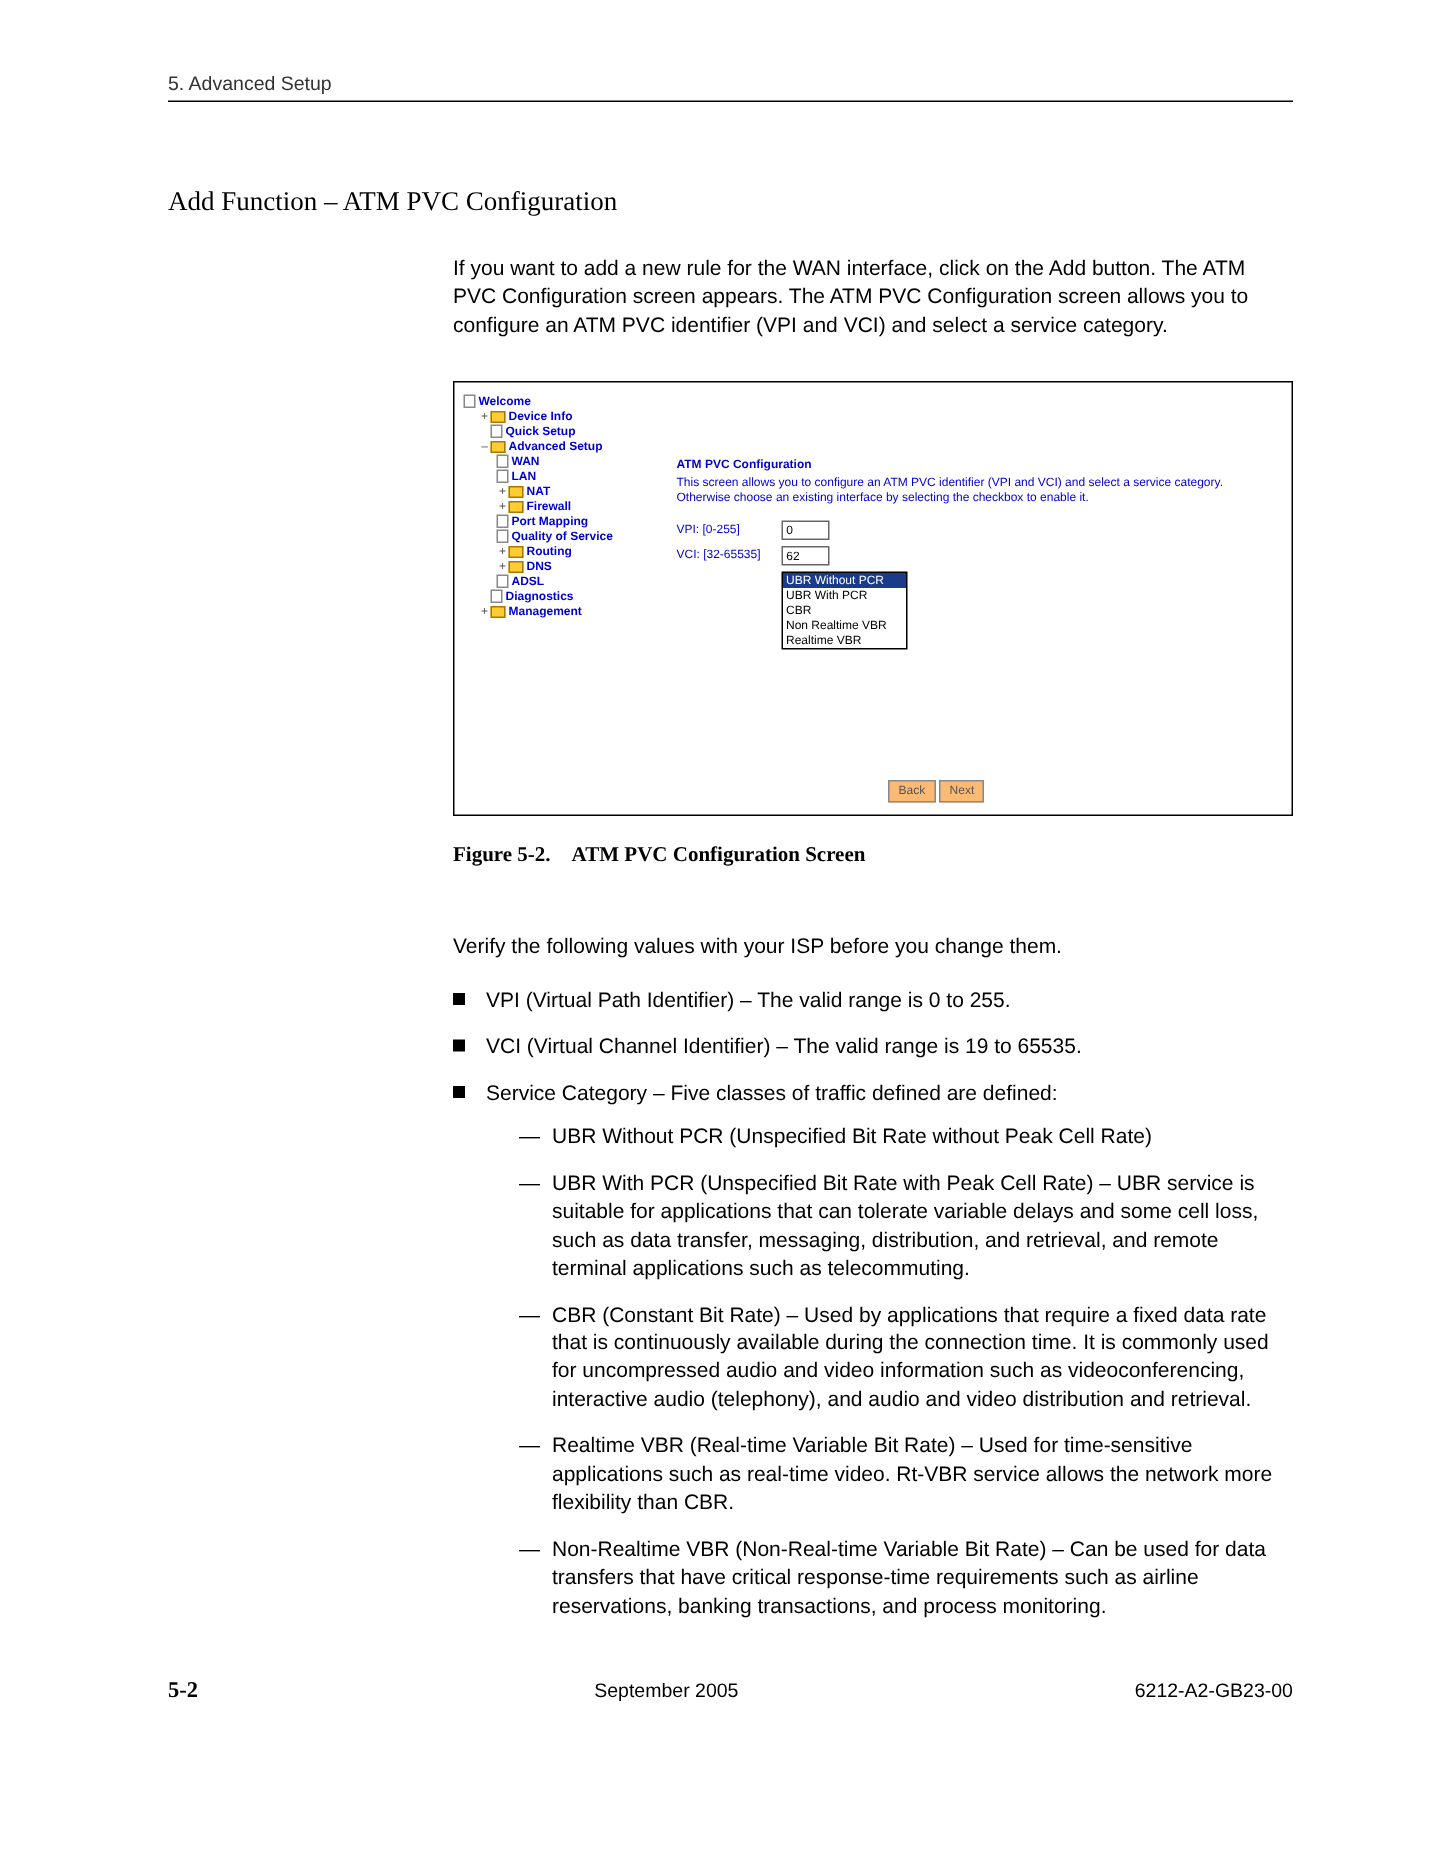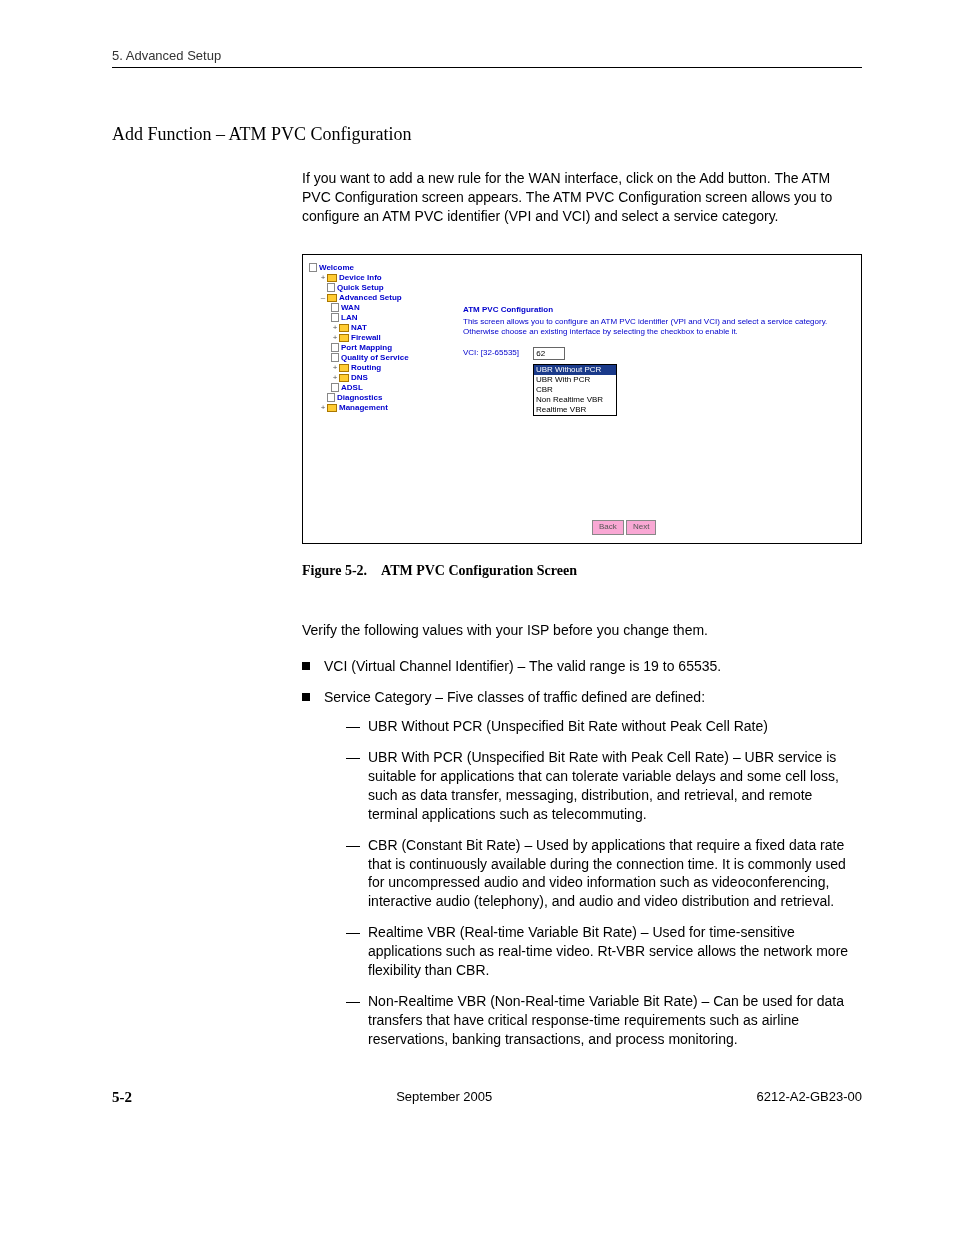--- a/index.html
+++ b/index.html
@@ -77,21 +77,21 @@
   .ss-sidebar .page-icon {
     display:inline-block;
     width:6px; height:7px;
     background:#fff;
     border:1px solid #888;
     vertical-align:middle;
     margin-right:2px;
   }
   .ss-main {
     position: absolute;
-    left: 160px;
+    left: 148px;
     top: 50px;
     width: 390px;
     font-family: Arial, sans-serif;
     font-size: 8px;
     color: #0000cc;
   }
   .ss-main .ss-title {
     font-weight: bold;
     margin-bottom: 2px;
   }
@@ -165,21 +165,21 @@
   .ss-buttons {
     position: absolute;
     bottom: 8px;
     left: 50%;
     transform: translateX(10px);
     font-size: 8px;
   }
   .ss-buttons .btn {
     display: inline-block;
     border: 1px solid #888;
-    background: #f9a8d4;
+    background: #fdba74;
     color: #555;
     padding: 1px 6px;
     font-family: Arial;
     font-size: 8px;
   }
   .figure-caption {
     font-family: "Times New Roman", serif;
     font-weight: bold;
     font-size: 14px;
     margin-bottom: 40px;
@@ -259,20 +259,24 @@
       <div class="tree-item lv2"><span class="page-icon"></span><span>ADSL</span></div>
       <div class="tree-item lv1"><span class="bullet"> </span><span class="page-icon"></span><span>Diagnostics</span></div>
       <div class="tree-item lv1"><span class="bullet">+</span><span class="folder-icon"></span><span>Management</span></div>
     </div>
 
     <div class="ss-main">
       <div class="ss-title">ATM PVC Configuration</div>
       <div class="ss-help">This screen allows you to configure an ATM PVC identifier (VPI and VCI) and select a service category. Otherwise choose an existing interface by selecting the checkbox to enable it.</div>
 
       <div class="ss-row">
+        <span class="ss-label">VPI: [0-255]</span>
+        <span class="ss-input">0</span>
+      </div>
+      <div class="ss-row">
         <span class="ss-label">VCI: [32-65535]</span>
         <span class="ss-input">62</span>
       </div>
       <div class="ss-dropdown">
         <div class="sel">UBR Without PCR</div>
         <div>UBR With PCR</div>
         <div>CBR</div>
         <div>Non Realtime VBR</div>
         <div>Realtime VBR</div>
       </div>
@@ -284,20 +288,21 @@
     </div>
   </div>
 
   <div class="figure-caption">
     <span>Figure 5-2.</span>&nbsp;&nbsp;&nbsp;&nbsp;<span>ATM PVC Configuration Screen</span>
   </div>
 
   <div class="verify-line">Verify the following values with your ISP before you change them.</div>
 
   <ul class="bullets">
+    <li>VPI (Virtual Path Identifier) – The valid range is 0 to 255.</li>
     <li>VCI  (Virtual Channel Identifier) – The valid range is 19 to 65535.</li>
     <li>
       <span>Service Category – Five classes of traffic defined are defined:</span>
       <ul class="dashes">
         <li>UBR Without PCR (Unspecified Bit Rate without Peak Cell Rate)</li>
         <li>UBR With PCR (Unspecified Bit Rate with Peak Cell Rate) – UBR service is suitable for applications that can tolerate variable delays and some cell loss, such as data transfer, messaging, distribution, and retrieval, and remote terminal applications such as telecommuting.</li>
         <li>CBR (Constant Bit Rate) – Used by applications that require a fixed data rate that is continuously available during the connection time. It is commonly used for uncompressed audio and video information such as videoconferencing, interactive audio (telephony), and audio and video distribution and retrieval.</li>
         <li>Realtime VBR  (Real-time Variable Bit Rate) – Used for time-sensitive applications such as real-time video. Rt-VBR service allows the network more flexibility than CBR.</li>
         <li>Non-Realtime VBR (Non-Real-time Variable Bit Rate) – Can be used for data transfers that have critical response-time requirements such as airline reservations, banking transactions, and process monitoring.</li>
       </ul>

